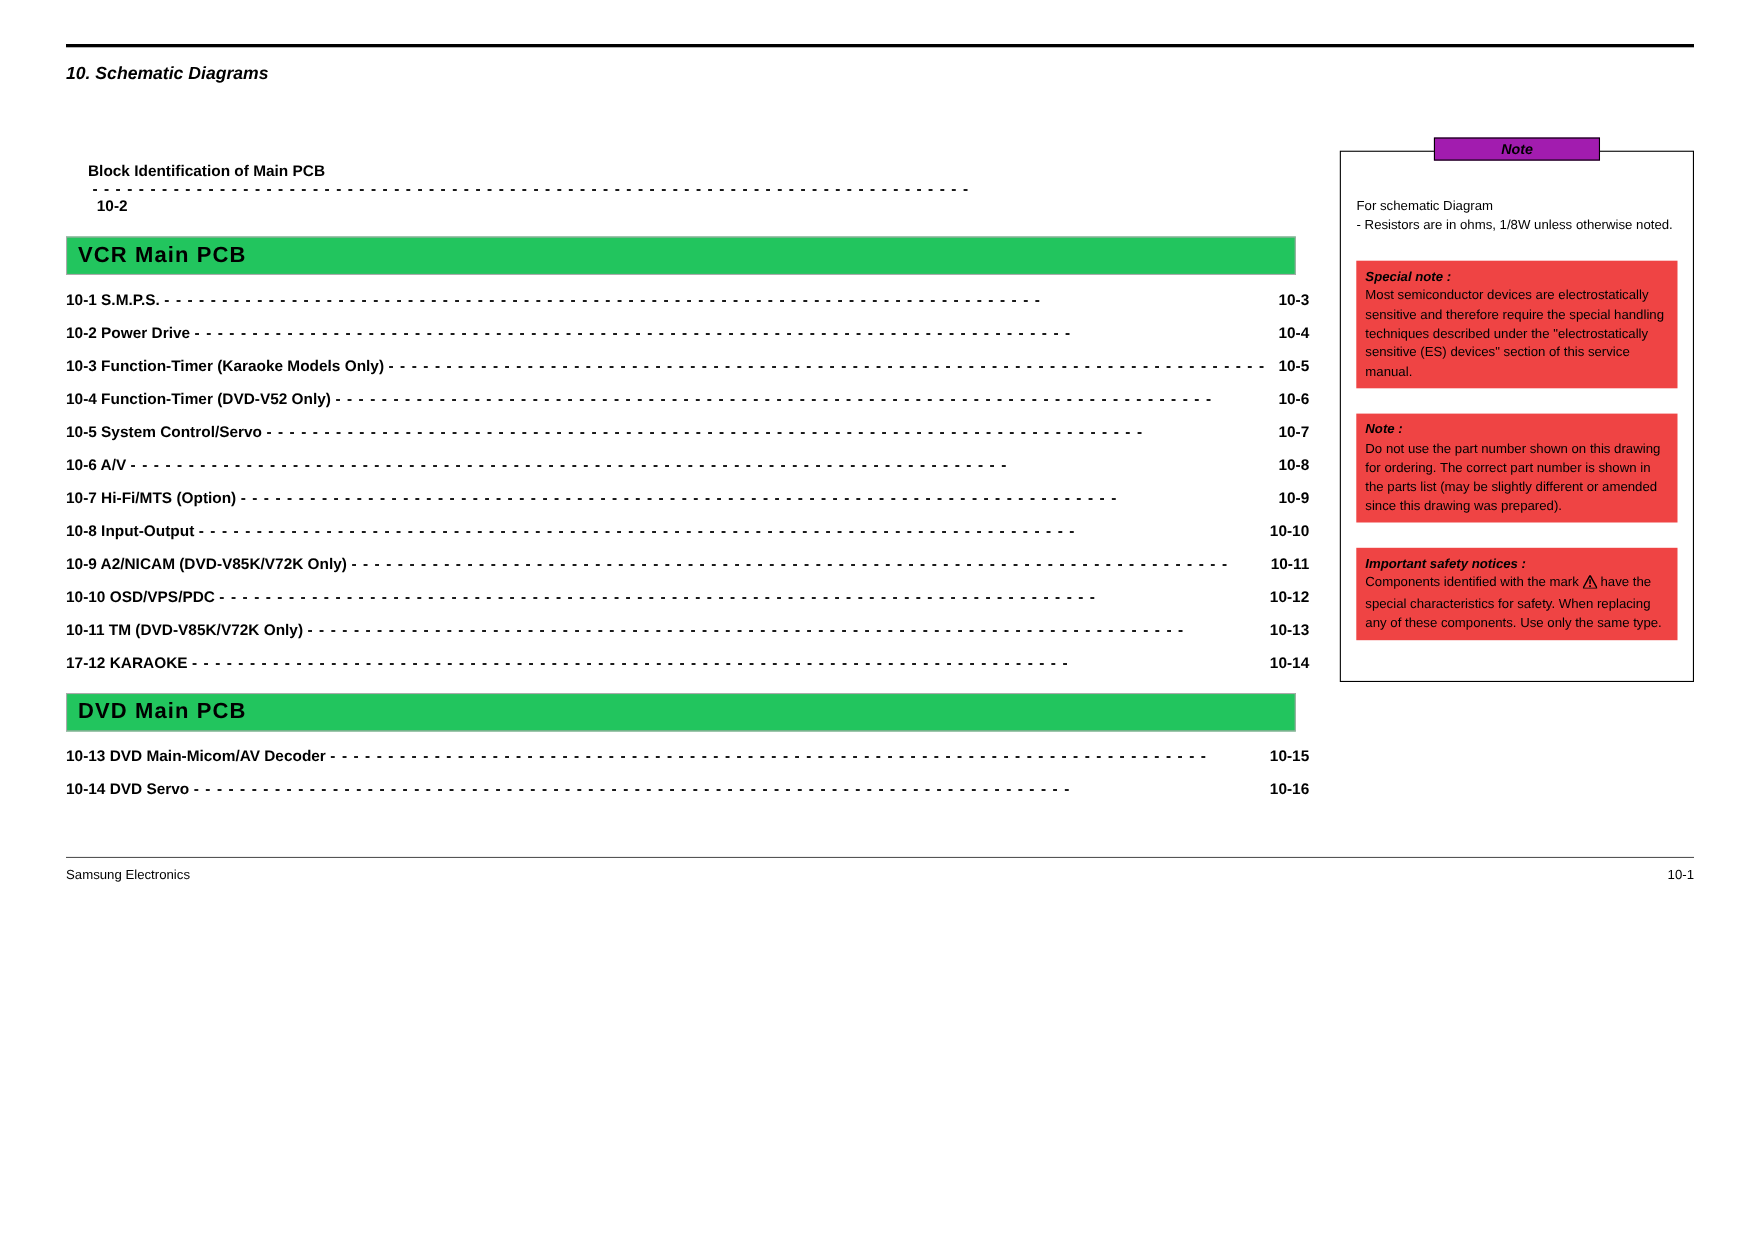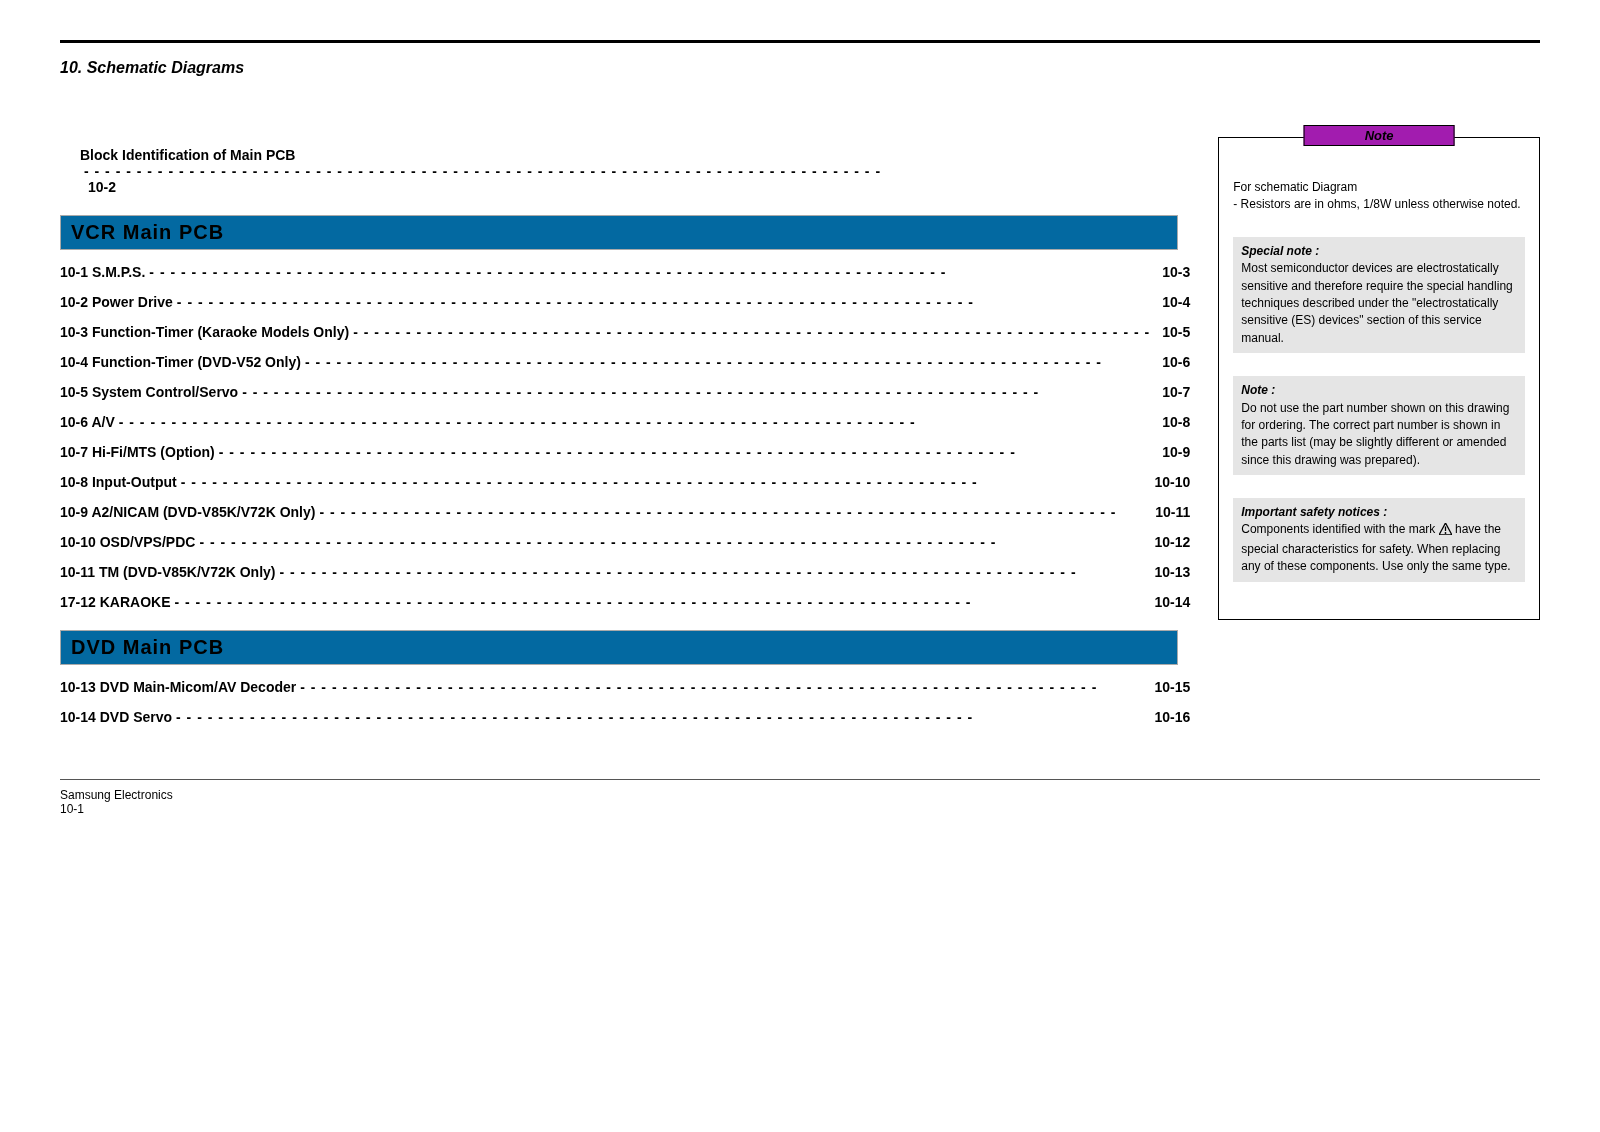--- a/index.html
+++ b/index.html
@@ -28,21 +28,21 @@
     display: flex;
     gap: 28px;
   }
   .left {
     flex: 0 0 560px;
   }
   .right {
     flex: 1;
   }
   .section-header {
-    background: #0369a1;
+    background: #22c55e;
     border: 1px solid #aaa;
     padding: 5px 10px;
     font-size: 20px;
     font-weight: bold;
     letter-spacing: 1px;
     margin: 20px 12px 12px 0;
   }
   .toc-line {
     display: flex;
     align-items: baseline;
@@ -88,36 +88,35 @@
     transform: translateX(-50%);
     background: #a21caf;
     border: 1.5px solid #000;
     padding: 2px 60px;
     font-weight: bold;
     font-size: 13px;
     font-style: italic;
   }
   .note-row { margin: 23px 0; }
   .note-row.gray {
-    background: #e5e5e5;
+    background: #ef4444;
     padding: 6px 8px;
   }
   .note-title { font-weight: bold; font-style: italic; }
   .tri {
     display: inline-block;
     vertical-align: -2px;
   }
   .footer {
     display: flex;
     justify-content: space-between;
     border-top: 1px solid #555;
     margin-top: 40px;
     padding-top: 8px;
     font-size: 12px;
-    flex-direction: column;
   }
 </style>
 </head>
 <body>
 
 <div class="page">
   <div class="top-rule"></div>
   <div class="chapter-title">10. Schematic Diagrams</div>
 
   <div class="columns">

